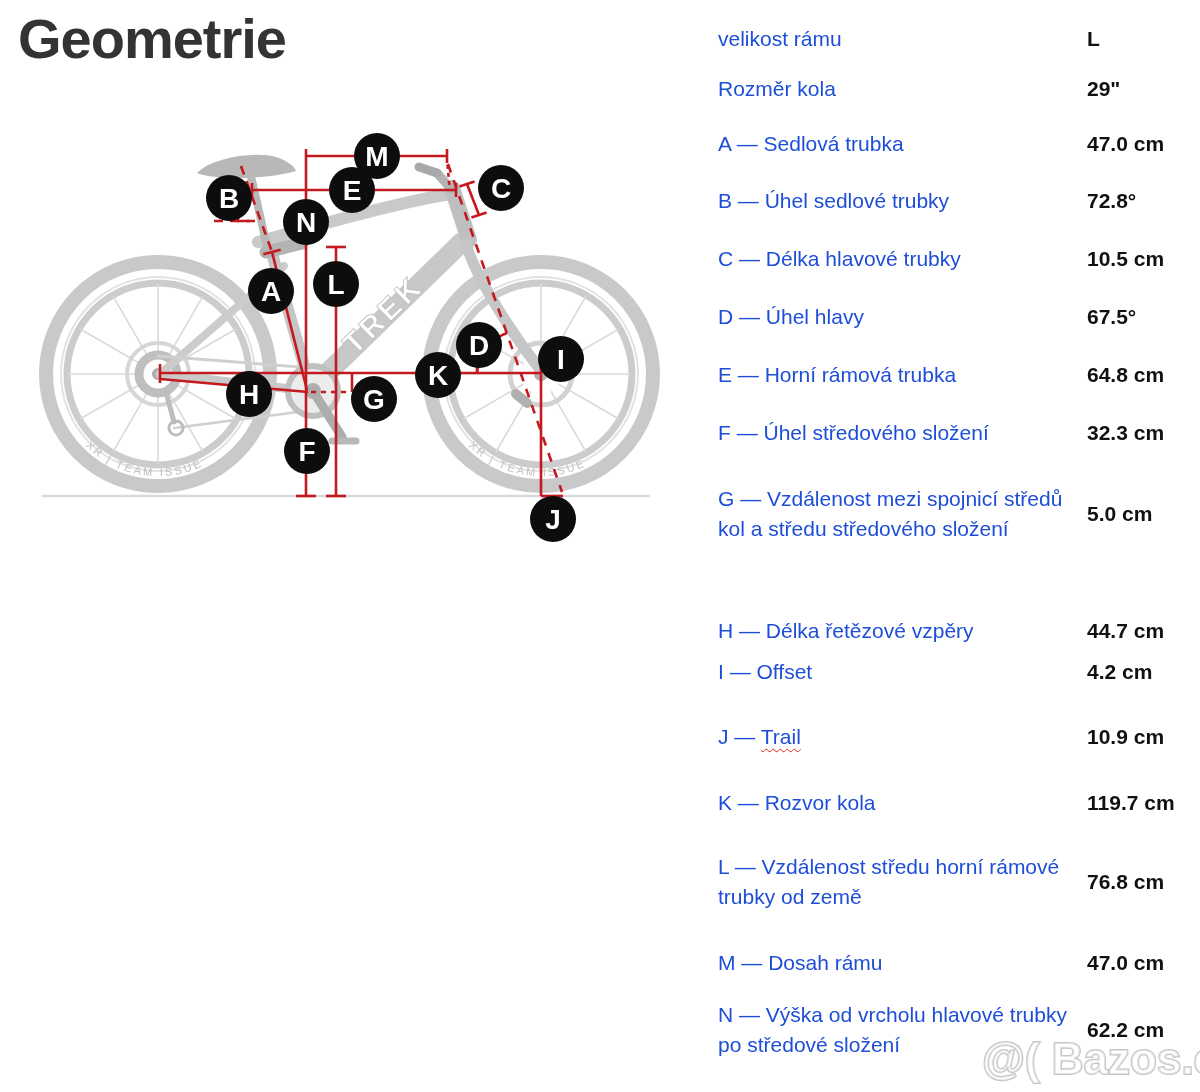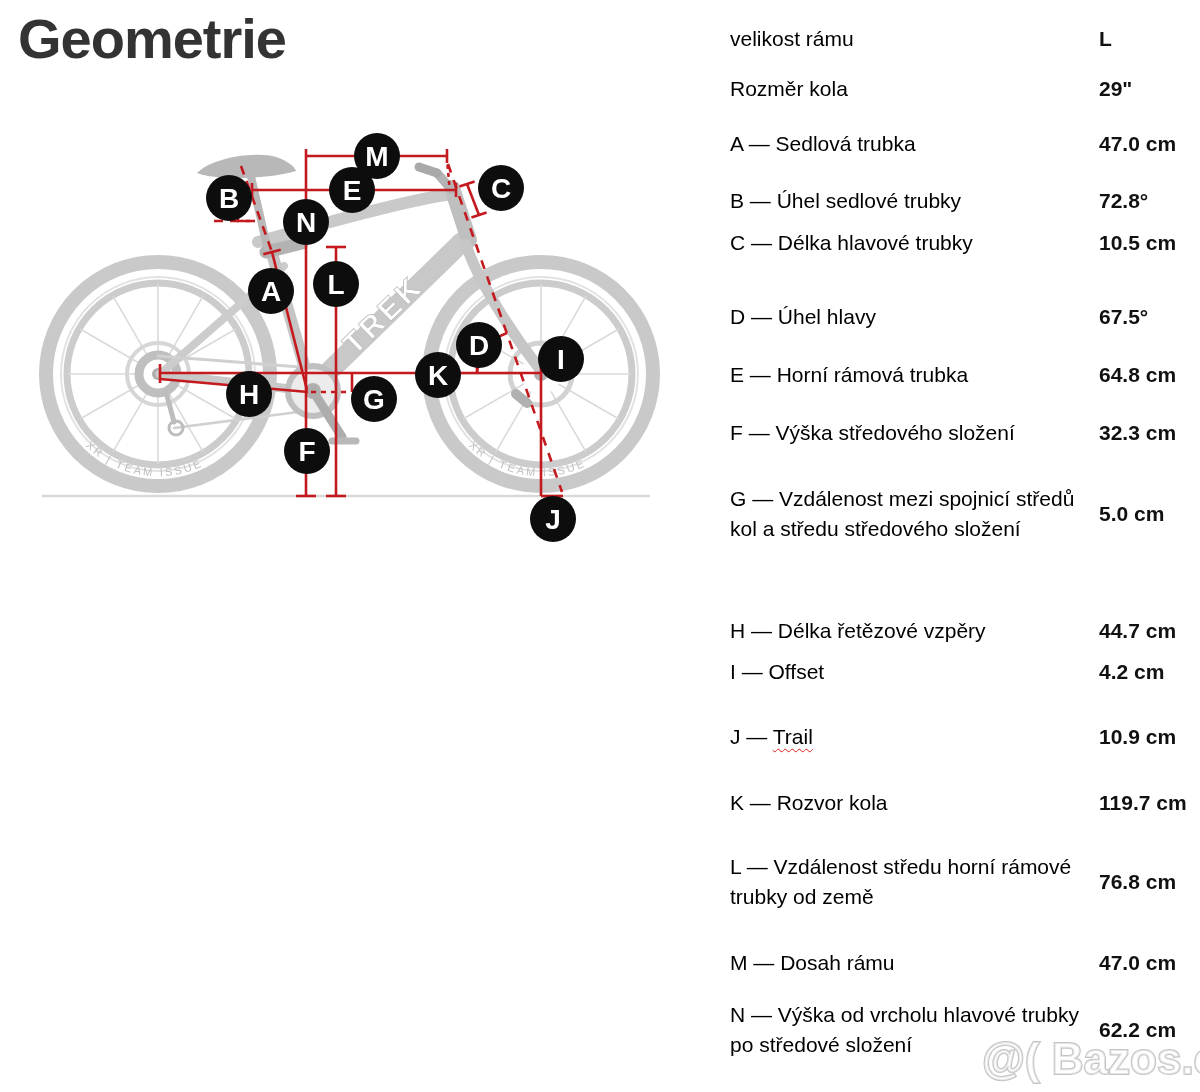--- a/index.html
+++ b/index.html
@@ -6,21 +6,21 @@
   body{width:1200px;height:1092px;position:relative;overflow:hidden;
        font-family:"Liberation Sans",sans-serif;}
   .page{position:absolute;inset:0;background:#fff;}
 
   .title{position:absolute;left:18px;top:6px;font-size:56px;font-weight:800;
          color:#333;letter-spacing:-1px;}
 
   .diagram-svg{position:absolute;left:0;top:0;width:700px;height:560px;}
 
   .row{position:absolute;left:718px;width:466px;display:flex;align-items:center;min-height:30px;}
-  .lbl{flex:0 0 352px;font-size:21px;line-height:30px;color:#000000;margin-left:12px;}
+  .lbl{flex:0 0 352px;font-size:21px;line-height:30px;color:#1d4ed8;}
   .val{margin-left:17px;font-size:21px;font-weight:700;color:#111;white-space:nowrap;}
   .wavy{text-decoration:underline;text-decoration-style:wavy;
         text-decoration-color:#d22;text-decoration-thickness:1px;text-underline-offset:4px;}
 
   .watermark-svg{position:absolute;left:980px;top:1026px;width:250px;height:64px;z-index:5;}
 </style>
 </head>
 <body>
 
 <div class="page">
@@ -231,34 +231,34 @@
     <span class="val">29"</span>
     </div>
   <div class="row" style="top:129px">
     <span class="lbl">A — Sedlová trubka</span>
     <span class="val">47.0 cm</span>
     </div>
   <div class="row" style="top:186px">
     <span class="lbl">B — Úhel sedlové trubky</span>
     <span class="val">72.8°</span>
     </div>
-  <div class="row" style="top:228px">
+  <div class="row" style="top:244px">
     <span class="lbl">C — Délka hlavové trubky</span>
     <span class="val">10.5 cm</span>
     </div>
   <div class="row" style="top:302px">
     <span class="lbl">D — Úhel hlavy</span>
     <span class="val">67.5°</span>
     </div>
   <div class="row" style="top:360px">
     <span class="lbl">E — Horní rámová trubka</span>
     <span class="val">64.8 cm</span>
     </div>
   <div class="row" style="top:418px">
-    <span class="lbl">F — Výška středového složení</span>
+    <span class="lbl">F — Úhel středového složení</span>
     <span class="val">32.3 cm</span>
     </div>
   <div class="row" style="top:484px">
     <span class="lbl">G — Vzdálenost mezi spojnicí středů kol a středu středového složení</span>
     <span class="val">5.0 cm</span>
     </div>
   <div class="row" style="top:616px">
     <span class="lbl">H — Délka řetězové vzpěry</span>
     <span class="val">44.7 cm</span>
     </div>

